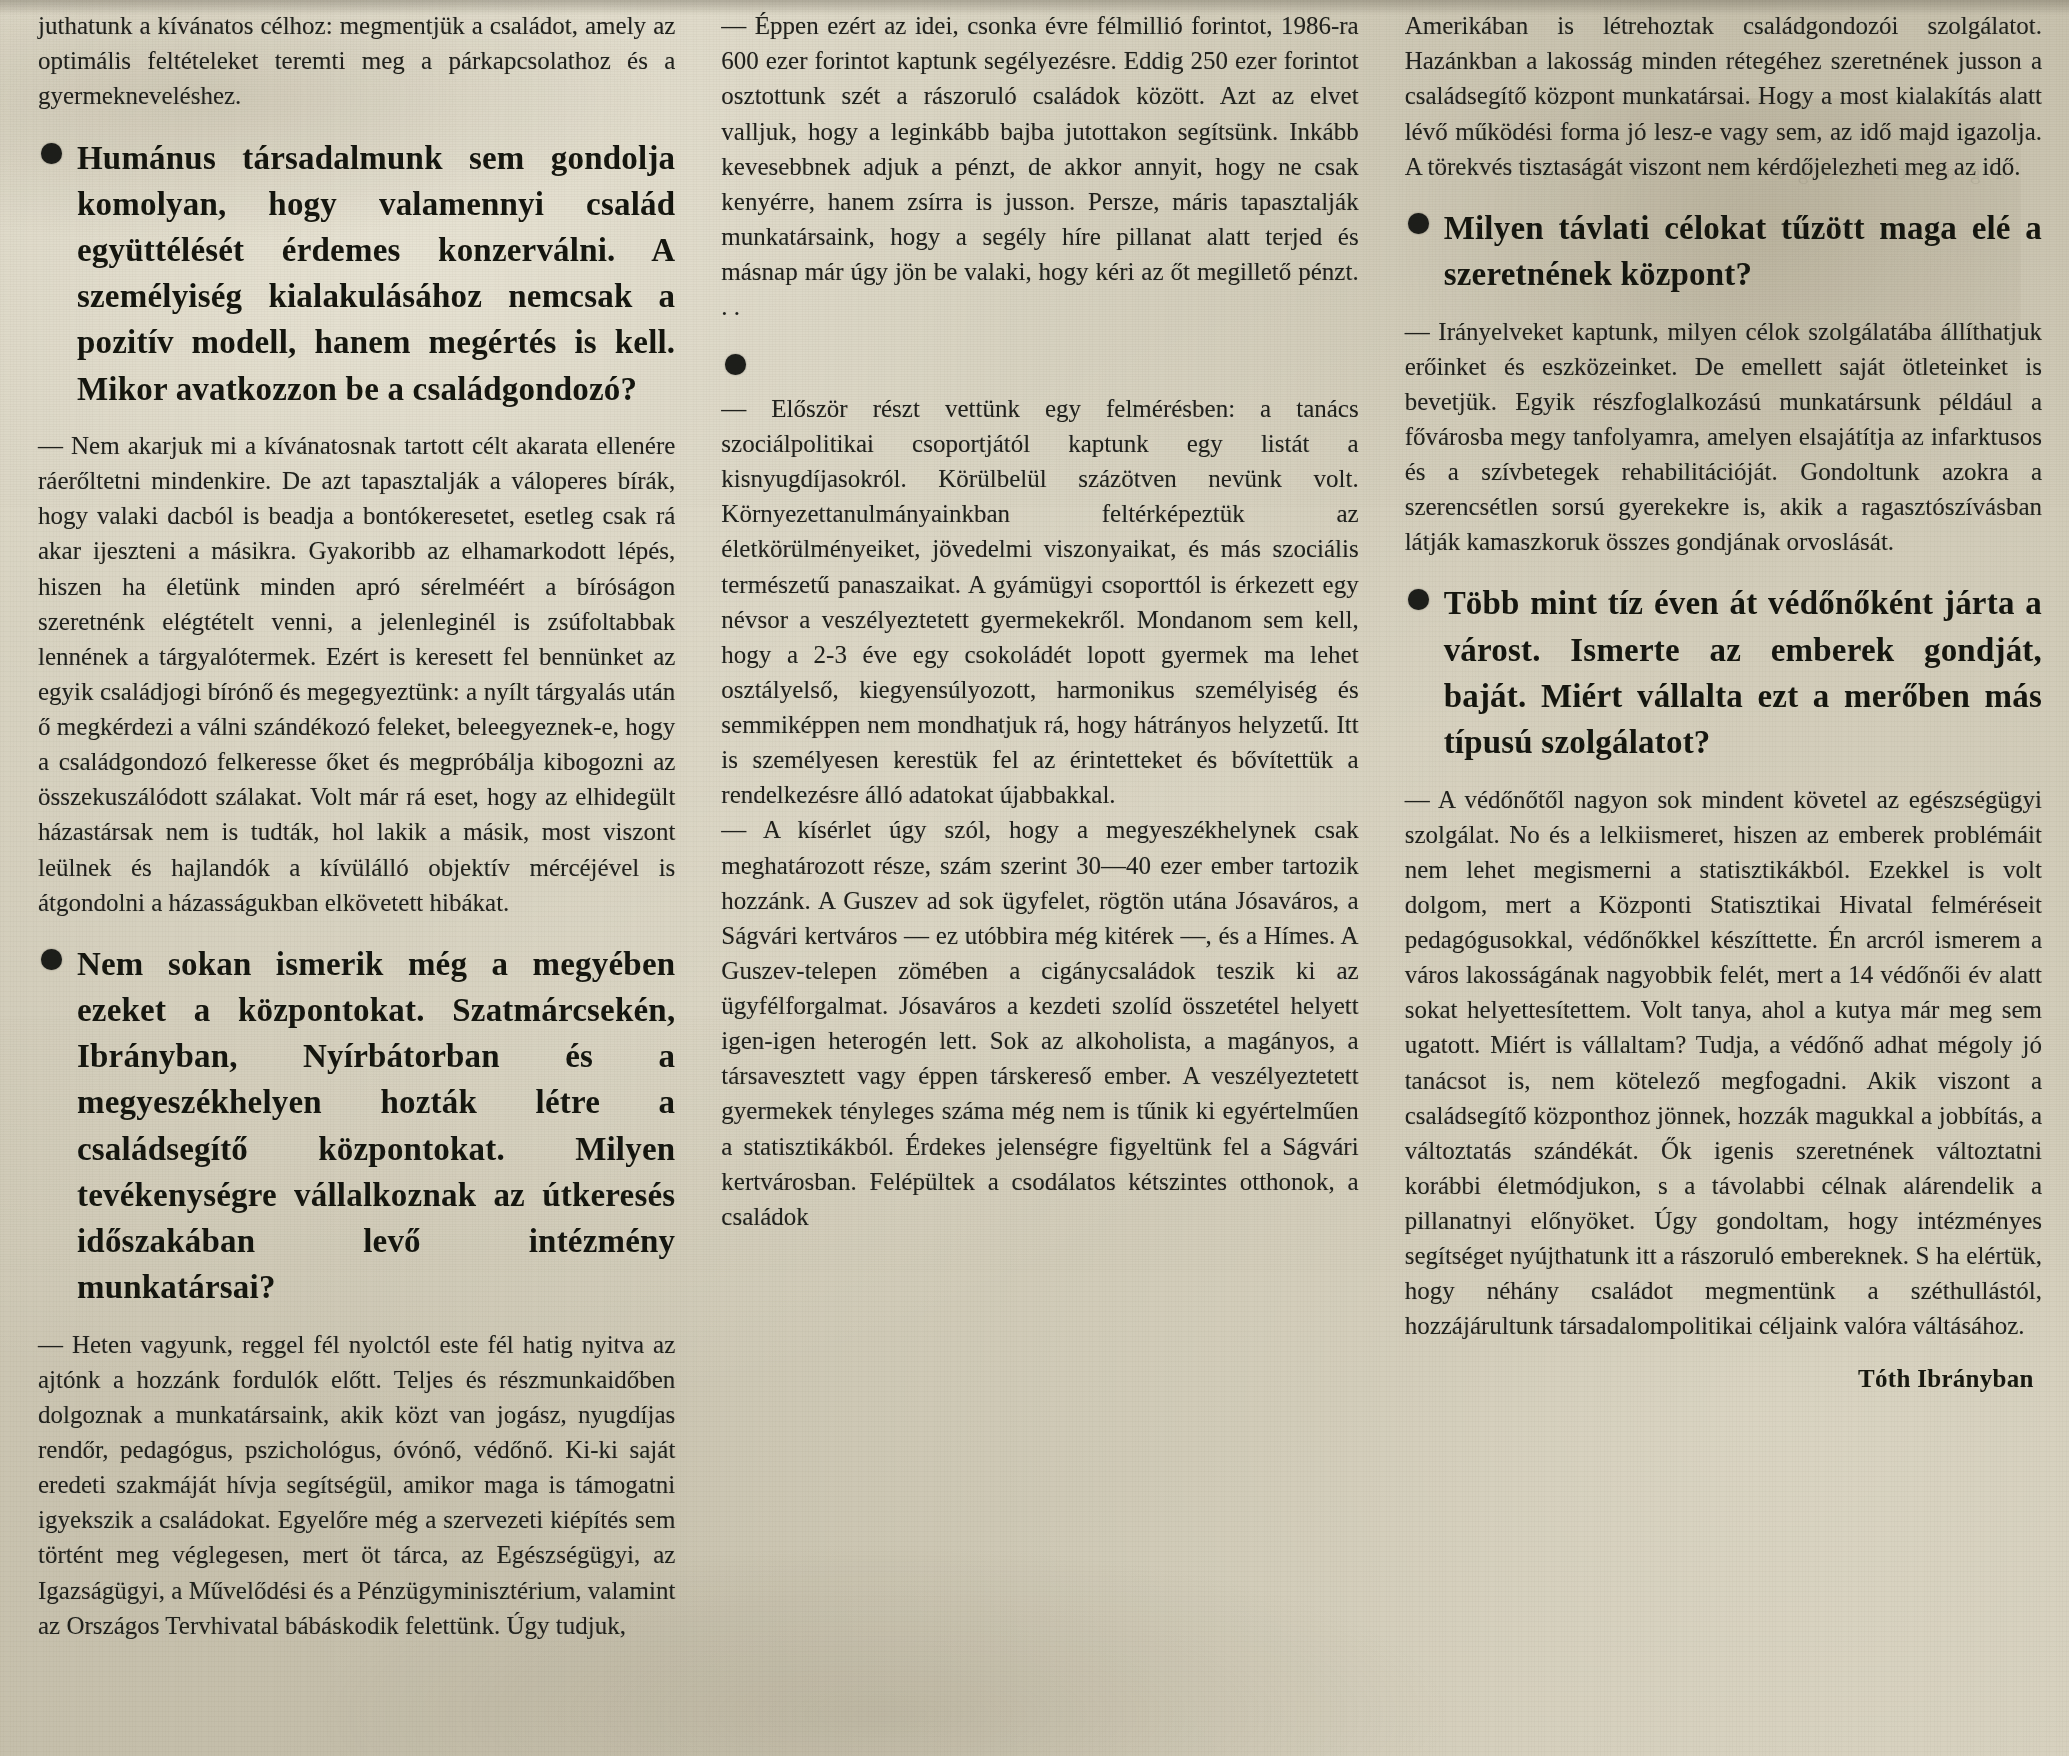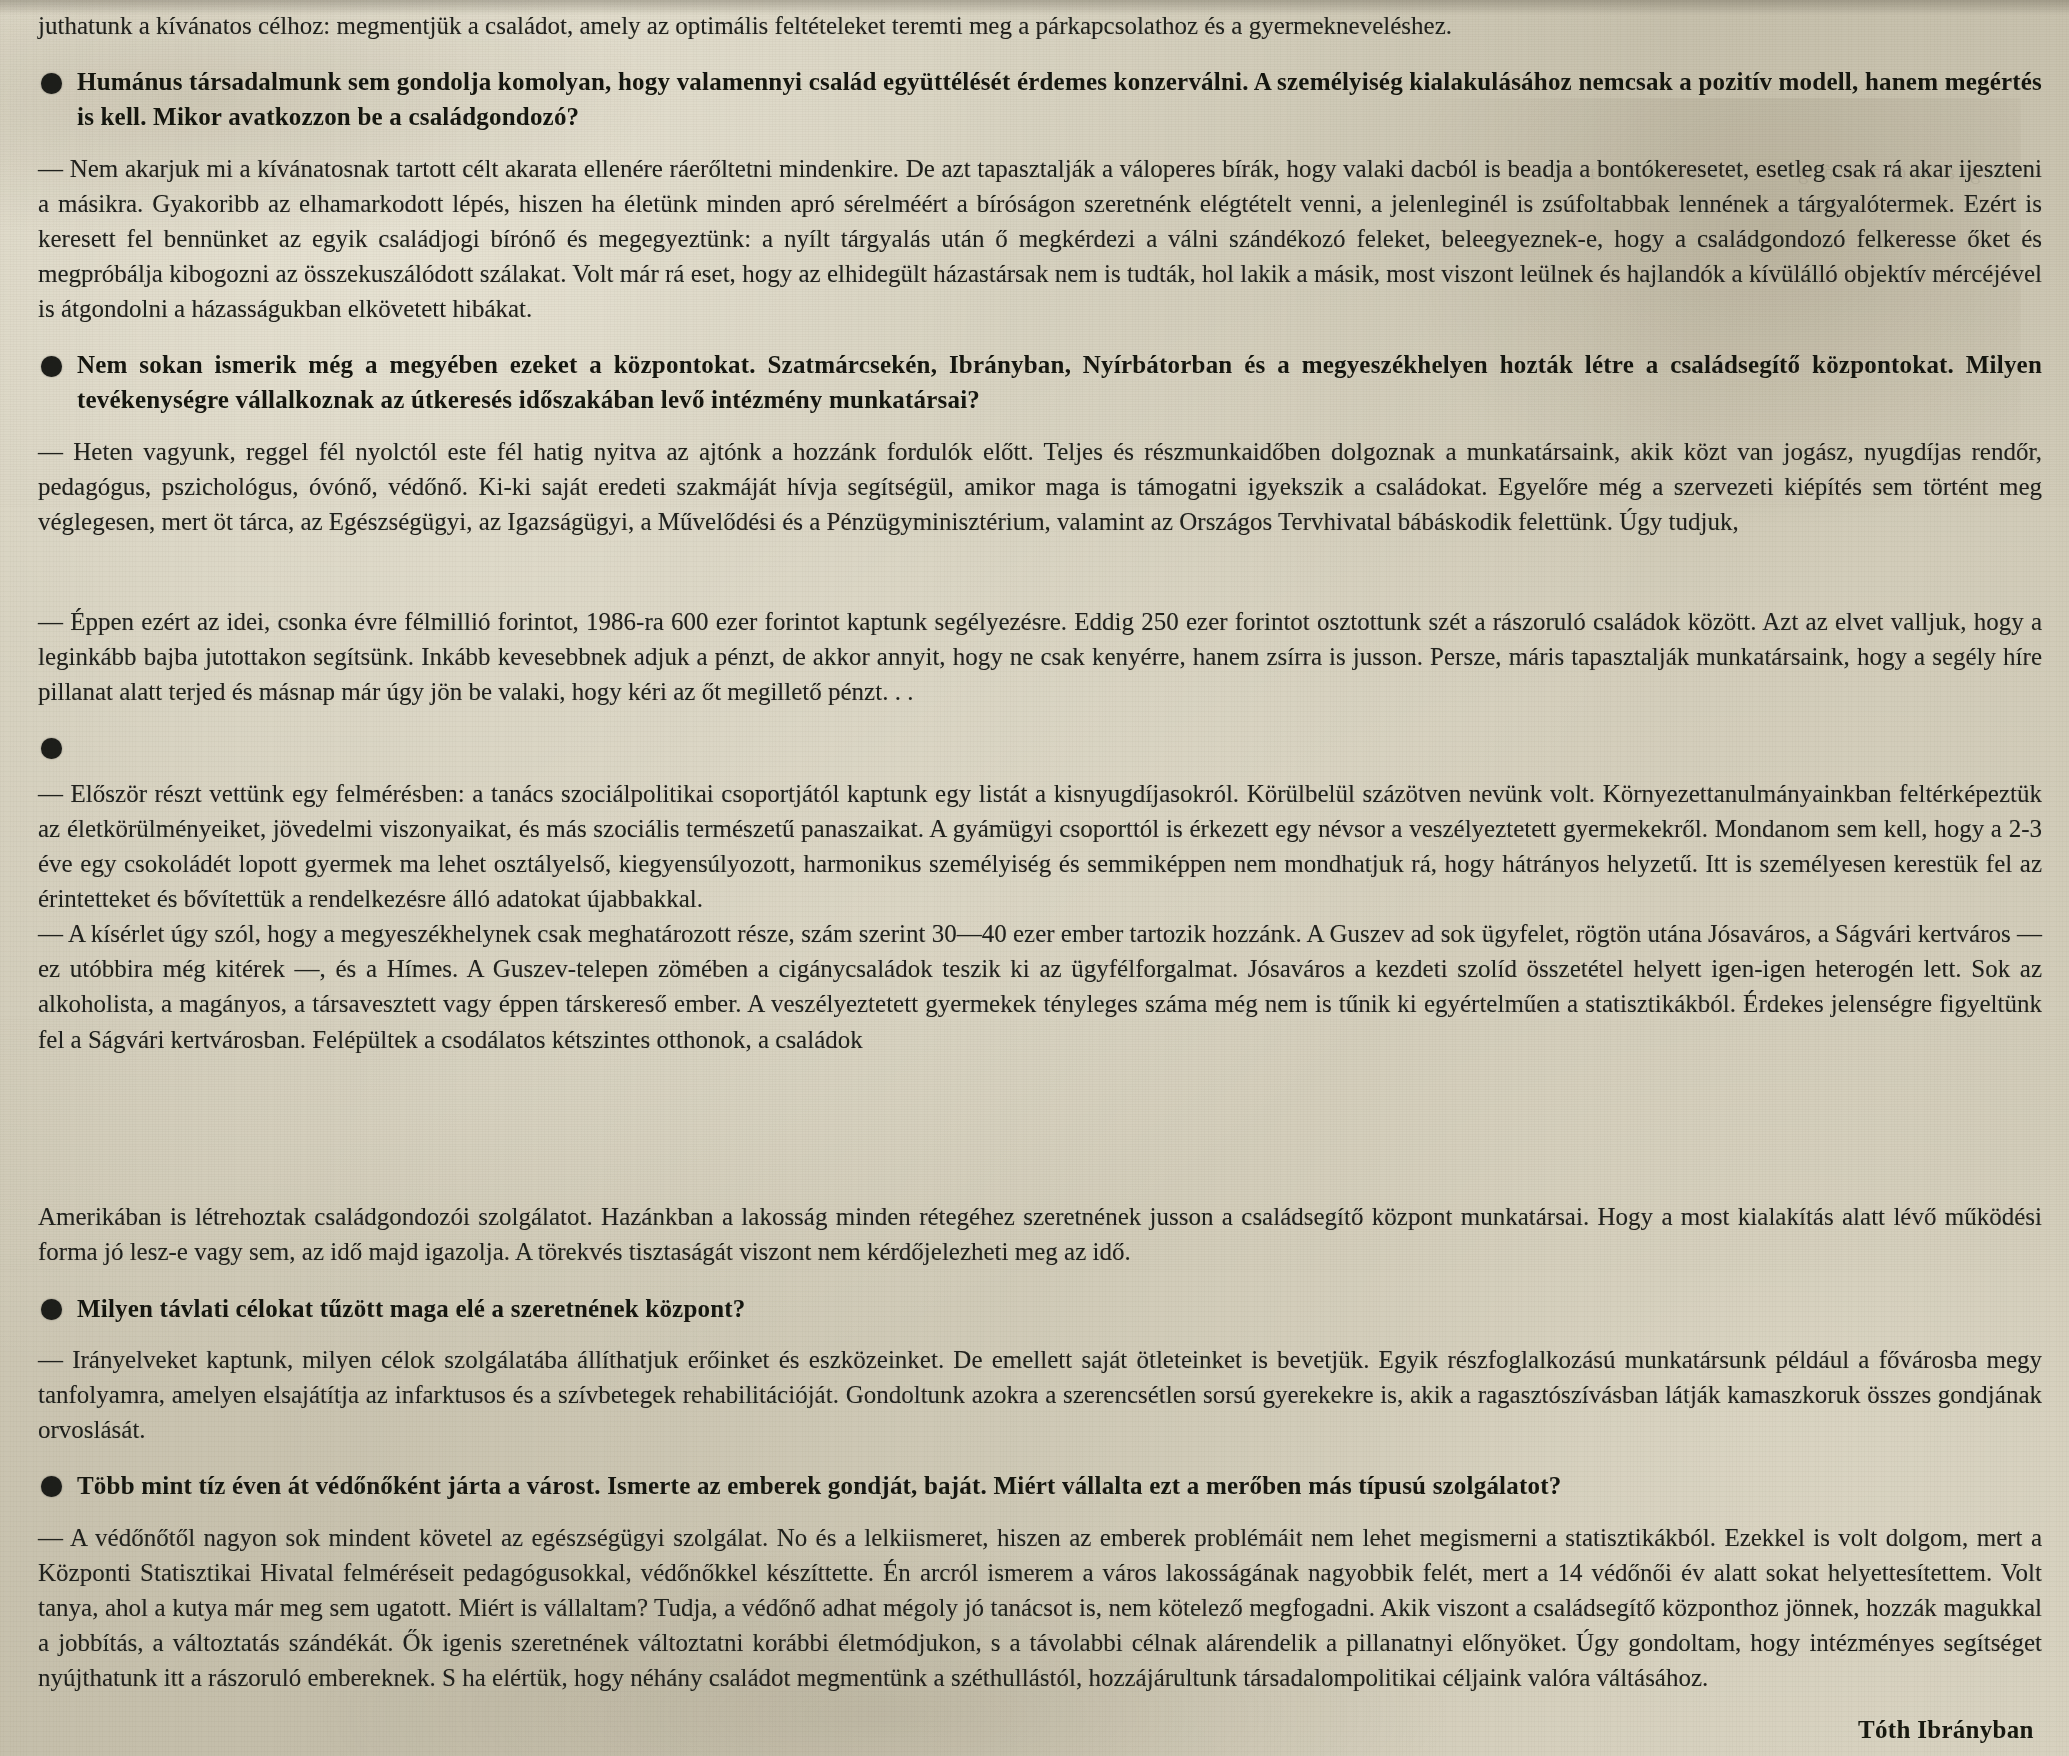--- a/index.html
+++ b/index.html
@@ -50,21 +50,20 @@
   .smudge-c {
     left: 311px; bottom: 0; width: 1146px; height: 213px;
     background: radial-gradient(ellipse at 50% 80%, rgba(150,142,122,0.18), rgba(0,0,0,0) 70%);
   }
 
   .columns {
     position: relative;
     display: flex;
     gap: 46px;
     height: 100%;
-    flex-direction: column;
   }
   .col {
     flex: 1 1 0;
     min-width: 0;
   }
   p {
     margin: 0 0 0 0;
     font-size: 25px;
     line-height: 1.405;
     text-align: justify;
@@ -83,21 +82,21 @@
     flex: 0 0 auto;
     width: 21px;
     height: 21px;
     border-radius: 50%;
     background: #1d1e1a;
     margin: 8.2px 14.7px 0 3.3px;
     box-shadow: 0 0 1.6px rgba(0,0,0,0.5);
   }
   .q-text {
     font-weight: bold;
-    font-size: 25px;
+    font-size: 33px;
     line-height: 1.40;
     text-align: justify;
     color: #15160f;
     letter-spacing: 0.2px;
     font-family: Liberation Serif, serif;
   }
   .closing .q-text { letter-spacing: 0.5px; }
   .sign {
     margin-top: 21px;
     text-align: right;

